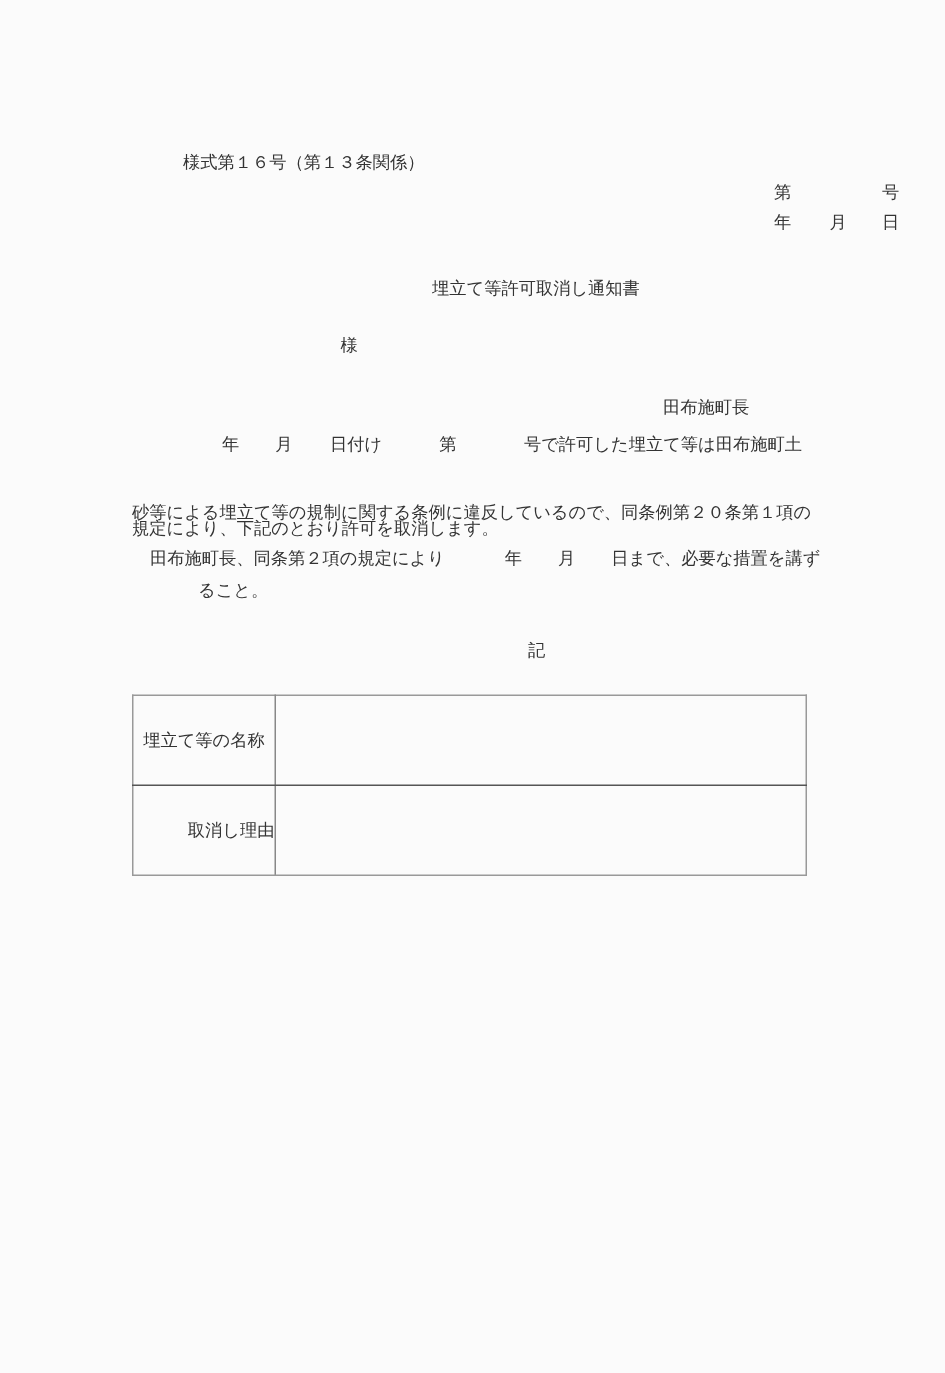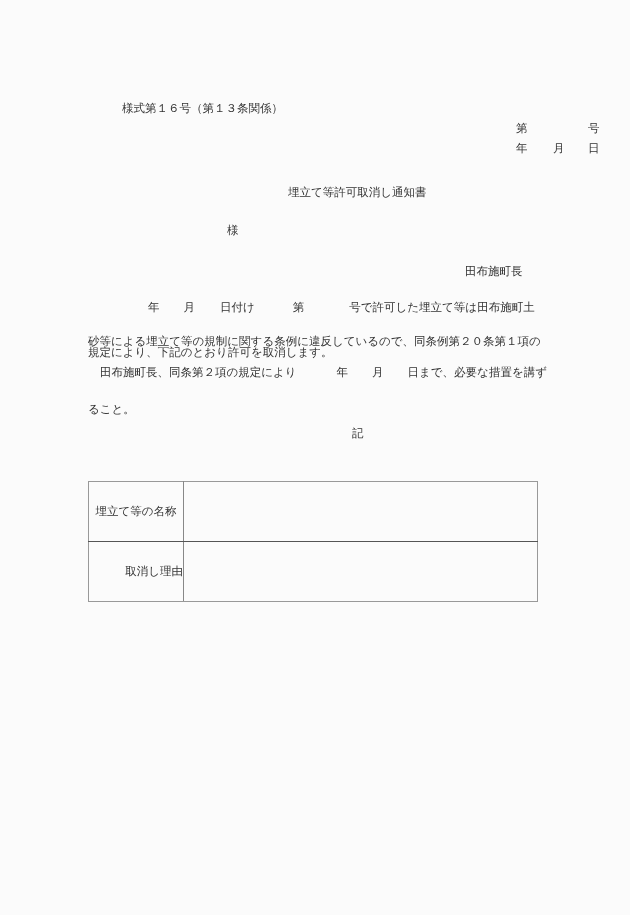--- a/index.html
+++ b/index.html
@@ -18,41 +18,40 @@
   }
   .abs { position: absolute; white-space: nowrap; line-height: 1; margin-left: 43px; }
   .form-number { left: 79px; top: 103px; }
   .doc-no-dai { left: 473px; top: 123px; }
   .doc-no-go { left: 545px; top: 123px; }
   .date-nen { left: 473px; top: 143px; }
   .date-tsuki { left: 510px; top: 143px; }
   .date-hi { left: 545px; top: 143px; }
   .doc-title { left: 245px; top: 187px; }
   .addressee { left: 184px; top: 225px; }
-  .issuer { left: 422px; top: 266px; }
+  .issuer { left: 399px; top: 266px; }
 
   .body-line { position: absolute; white-space: nowrap; line-height: 1; left: 88px; }
-  .l1 { top: 302px; text-align: center; }
+  .l1 { top: 291px; text-align: center; }
   .l2 { top: 336px; text-align: right; }
   .l3 { top: 347px; }
   .l4 { top: 367px; }
-  .l5 { top: 404px; }
+  .l5 { top: 388px; margin-left: 44px; }
 
   .blank { display: inline-block; }
 
   .ki { left: 309px; top: 428px; }
 
   table.record {
     position: absolute;
     left: 88px;
     top: 463px;
     width: 450px;
     border-collapse: collapse;
     table-layout: fixed;
-    margin-top: 18px;
   }
   table.record td {
     border: 1px solid #555;
     height: 59px;
     padding: 0;
     font-size: 11.5px;
     color: #333;
   }
   table.record td.label {
     width: 94px;

